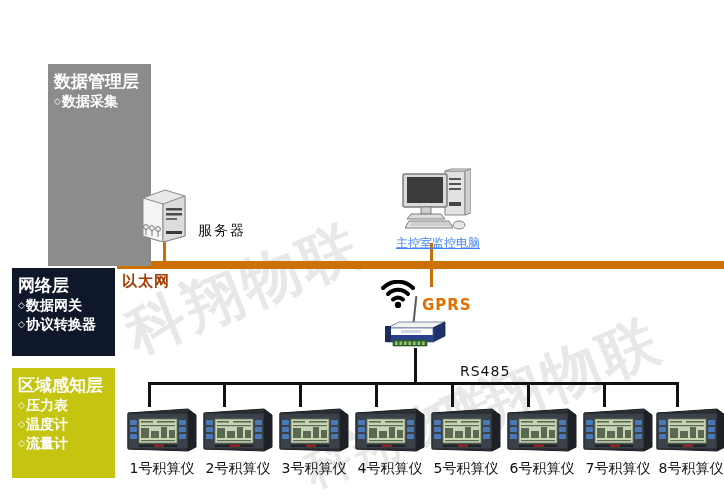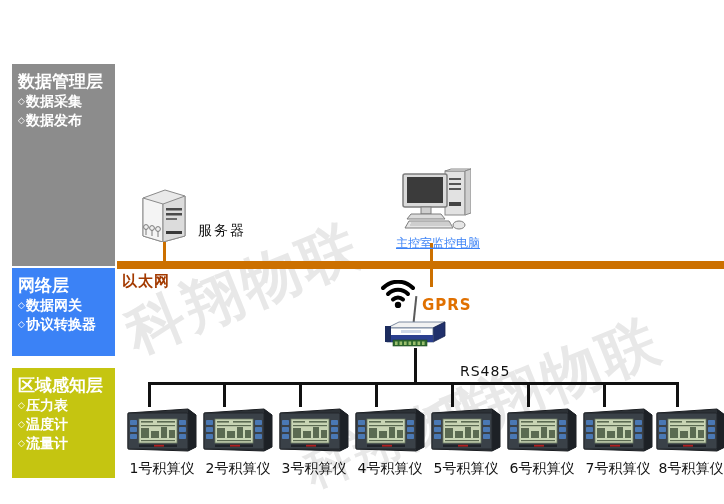--- a/index.html
+++ b/index.html
@@ -70,22 +70,22 @@
     font-size: 14px;
     font-weight: bold;
     line-height: 19px;
     white-space: nowrap;
   }
   .panel-item .bullet {
     font-size: 9px;
     vertical-align: 2px;
     margin-right: 1px;
   }
-  #panel-data   { top: 64px;  height: 202px; background: #8c8c8c; }
-  #panel-net    { top: 268px; height: 88px;  background: #3b82f6; }
+  #panel-data   { top: 64px;  height: 202px; background: #8c8c8c; margin-left: 36px; }
+  #panel-net    { top: 268px; height: 88px;  background: #0f172a; }
   #panel-sense  { top: 368px; height: 110px; background: #c5c511; }
 
   
   .eth-bar {
     position: absolute;
     left: 117px;
     top: 261px;
     width: 607px;
     height: 8px;
     background: #cc7000;
@@ -245,21 +245,20 @@
 <div id="stage">
 
   <div class="watermark wm1">科翔物联</div>
   <div class="watermark wm2">科翔物联</div>
   <div class="watermark wm3">科翔物联</div>
 
 
   <div class="panel" id="panel-data">
     <div class="panel-title">数据管理层</div>
     <div class="panel-item"><span class="bullet">◇</span><span>数据采集</span></div>
-    <div class="panel-item"><span class="bullet">◇</span><span>数据发布</span></div>
   </div>
 
   <div class="panel" id="panel-net">
     <div class="panel-title">网络层</div>
     <div class="panel-item"><span class="bullet">◇</span><span>数据网关</span></div>
     <div class="panel-item"><span class="bullet">◇</span><span>协议转换器</span></div>
   </div>
 
   <div class="panel" id="panel-sense">
     <div class="panel-title">区域感知层</div>

